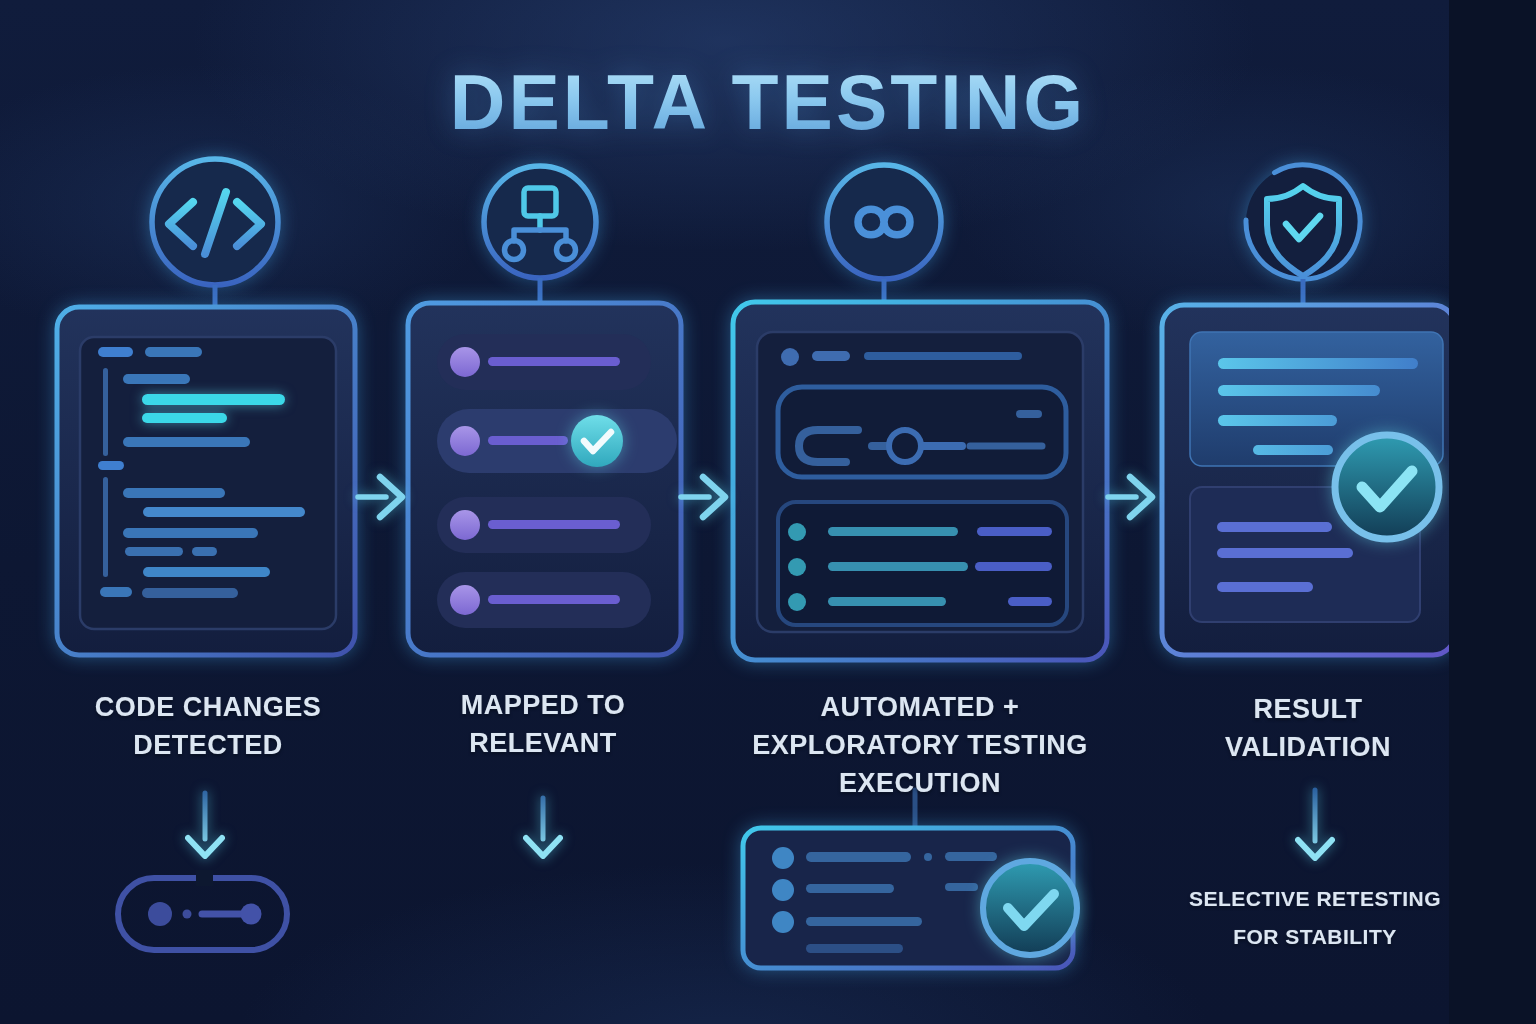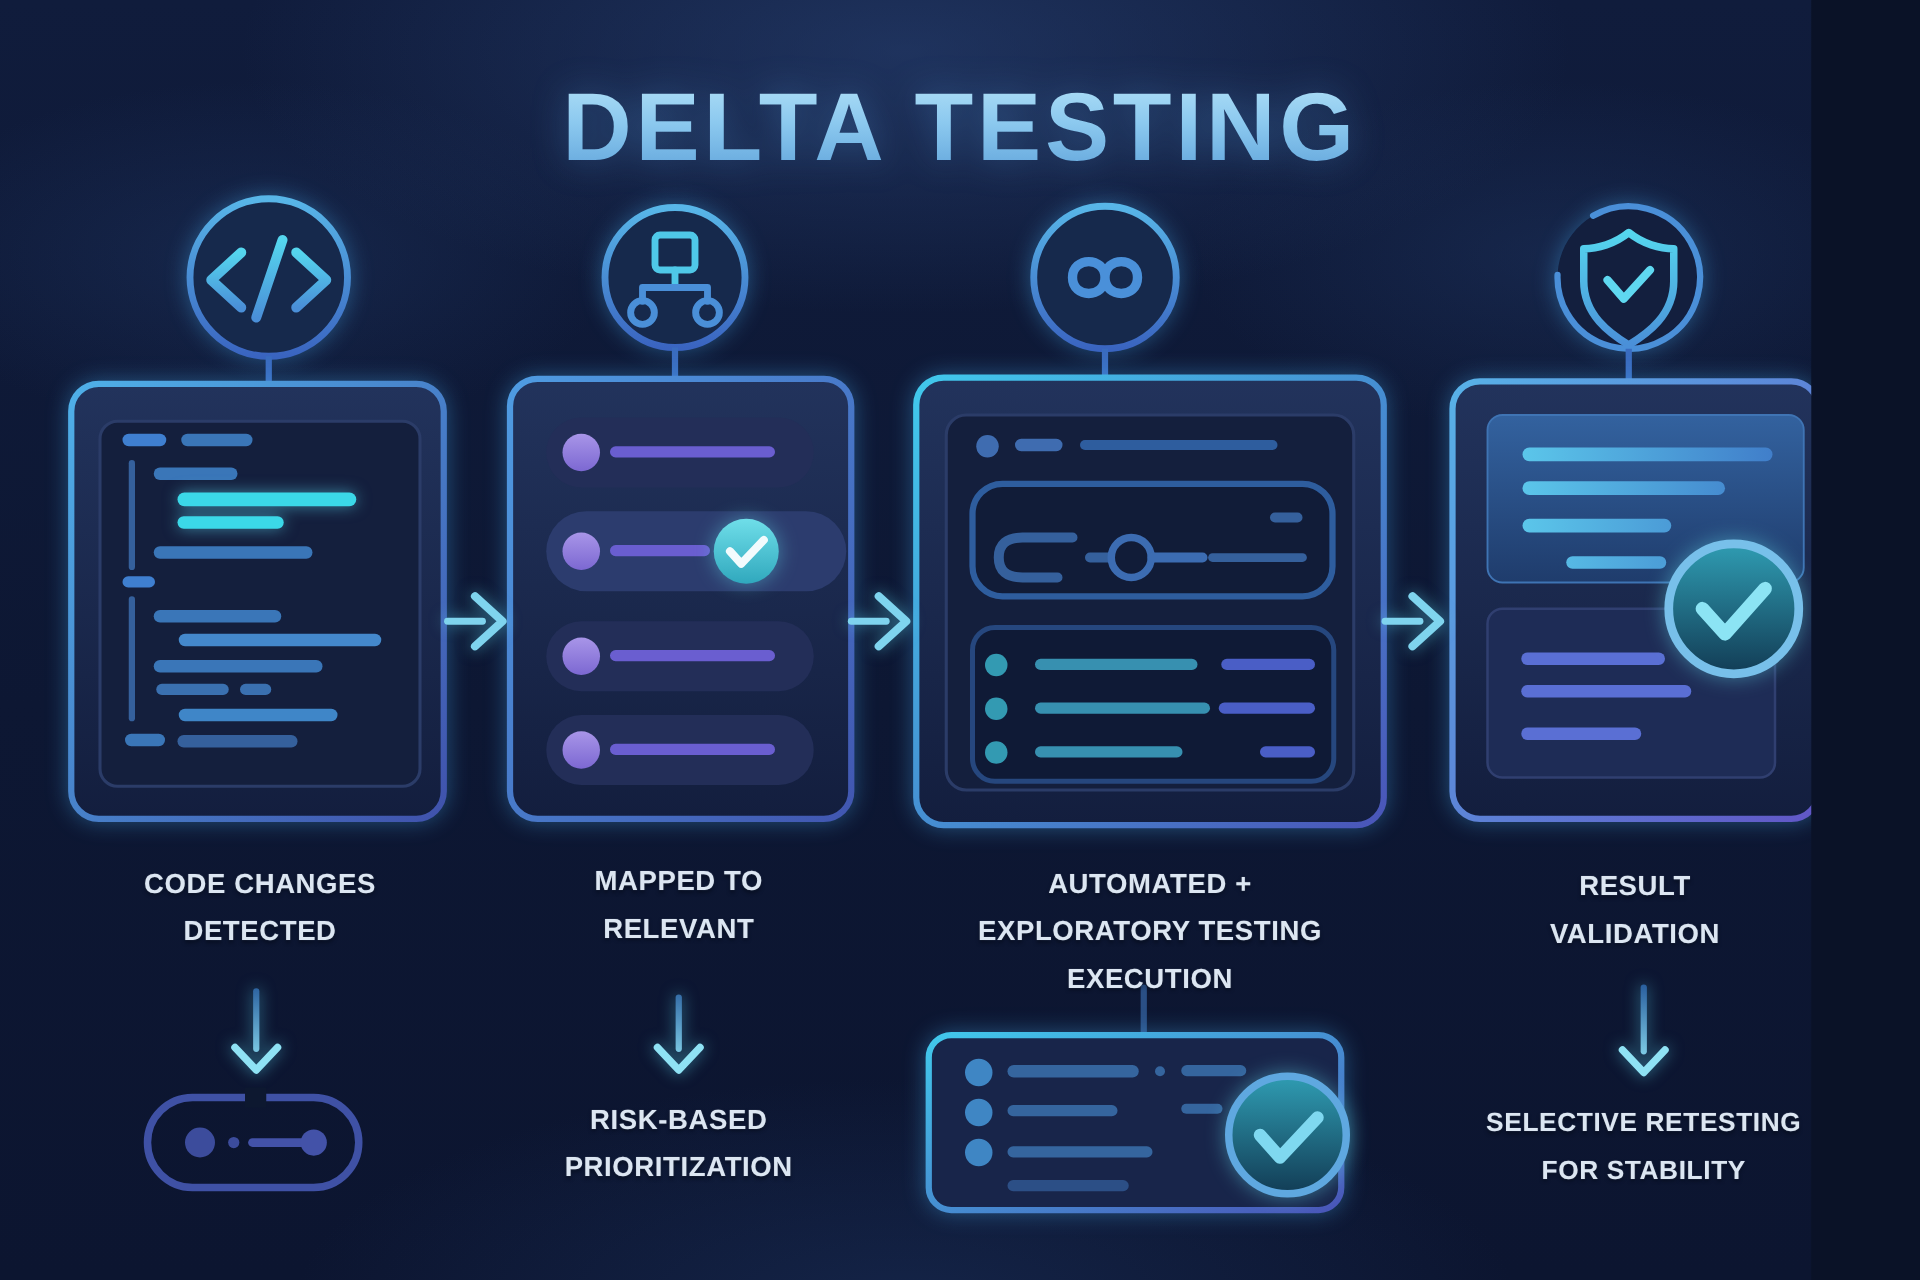--- a/index.html
+++ b/index.html
@@ -16,21 +16,21 @@
   svg{position:absolute;left:0;top:0;}
   .title{
     position:absolute;left:0;top:58px;width:1536px;text-align:center;
     font-size:77px;font-weight:bold;letter-spacing:3px;white-space:nowrap;
     background:linear-gradient(180deg,#b5e3f8 0%,#8cc9ef 45%,#5b9fd8 100%);
     -webkit-background-clip:text;background-clip:text;color:transparent;
     filter:drop-shadow(0 0 14px rgba(90,160,230,.35));
   }
   .caption{
     position:absolute;text-align:center;color:#dce6f2;font-weight:bold;
-    font-size:22px;line-height:38px;letter-spacing:.5px;white-space:nowrap;
+    font-size:27px;line-height:38px;letter-spacing:.5px;white-space:nowrap;
     text-shadow:0 2px 3px rgba(4,10,24,.65), 0 0 1px rgba(220,230,245,.4);
   }
   .caption div{white-space:nowrap;}
   .glow{filter:drop-shadow(0 0 6px rgba(92,216,242,.55));}
   .glow2{filter:drop-shadow(0 0 9px rgba(70,170,235,.4));}
   .glowp{filter:drop-shadow(0 0 8px rgba(100,220,235,.45));}
 </style>
 </head>
 <body>
 
@@ -308,23 +308,19 @@
     <div>AUTOMATED +</div>
     <div>EXPLORATORY TESTING</div>
     <div>EXECUTION</div>
   </div>
 
   <div class="caption" style="left:1130px;top:690px;width:356px;text-align:center;">
     <div>RESULT</div>
     <div>VALIDATION</div>
   </div>
 
-  <div class="caption" style="left:370px;top:877px;width:346px;">
-    <div>RISK-BASED</div>
-    <div>PRIORITIZATION</div>
-  </div>
 
   <div class="caption" style="left:1120px;top:880px;width:390px;font-size:21px;">
     <div>SELECTIVE RETESTING</div>
     <div>FOR STABILITY</div>
   </div>
 
 </div>
 
 </body></html>

